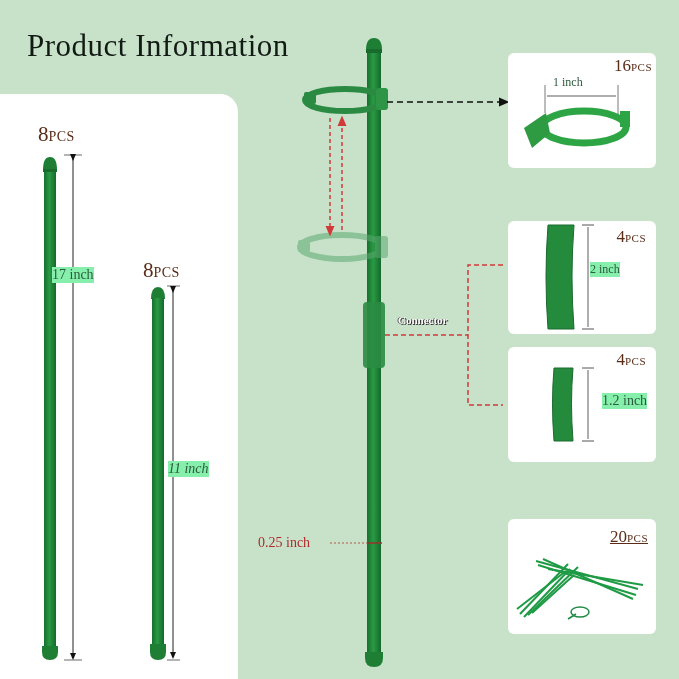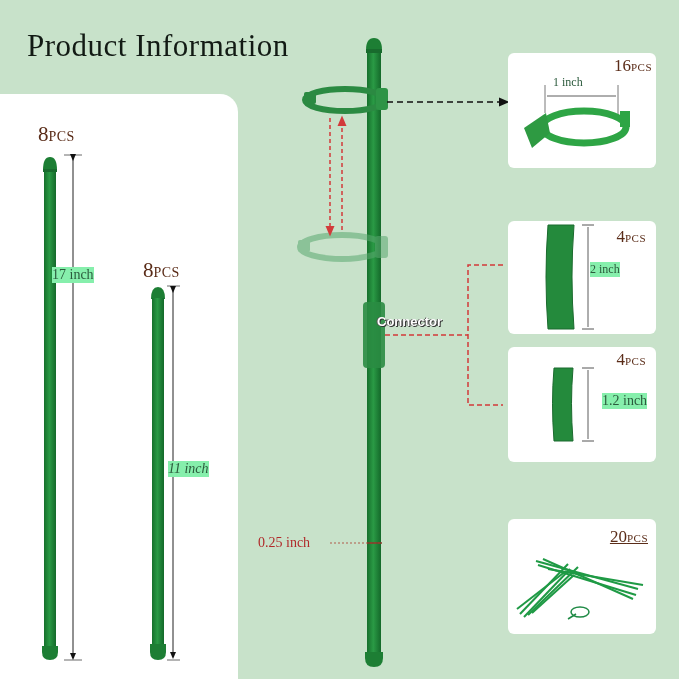--- a/index.html
+++ b/index.html
@@ -106,21 +106,21 @@
     <polyline points="503,265 468,265 468,405 503,405"></polyline>
   </g>
 
   <line x1="330" y1="543" x2="380" y2="543" stroke="#b05a4a" stroke-width="1" stroke-dasharray="2,2"></line>
   <line x1="367" y1="543" x2="382" y2="543" stroke="#8a3a2a" stroke-width="1.5"></line>
 </svg>
 
 <div class="dim-label" style="left:52px; top:267px; font-size:14px;">17 inch</div>
 <div class="dim-label" style="left:168px; top:461px; font-size:14px;font-style:italic;">11 inch</div>
 
-<div style="position:absolute; left:377px; top:314px; font-family:Liberation Sans, sans-serif; font-weight:bold; font-size:13px; color:#fff; text-shadow:1px 1px 0 #333, -1px 0 0 #555;">Connector</div>
+<div style="position:absolute; left:398px; top:314px; font-family:Liberation Serif, serif; font-weight:bold; font-size:11px; color:#fff; text-shadow:1px 1px 0 #333, -1px 0 0 #555;">Connector</div>
 <div style="position:absolute; left:258px; top:535px; font-family:'Liberation Serif', serif; font-size:14px; color:#b02a2a;">0.25 inch</div>
 
 <div class="card" style="left:508px; top:53px; width:148px; height:115px;text-align:center;">
   <div class="pcs" style="right:4px; top:3px;"><span class="num" style="font-size:17px">16</span><span class="unit" style="font-size:11px">PCS</span></div>
   <div class="dim-label" style="left:45px; top:22px; font-size:12px; background:transparent;">1 inch</div>
   <svg width="148" height="115">
     <line x1="37" y1="32" x2="37" y2="60" stroke="#555" stroke-width="0.8"></line>
     <line x1="110" y1="32" x2="110" y2="62" stroke="#555" stroke-width="0.8"></line>
     <line x1="39" y1="43" x2="108" y2="43" stroke="#333" stroke-width="0.8"></line>
     <ellipse cx="76" cy="74" rx="42" ry="16" fill="none" stroke="#2ea545" stroke-width="7"></ellipse>

